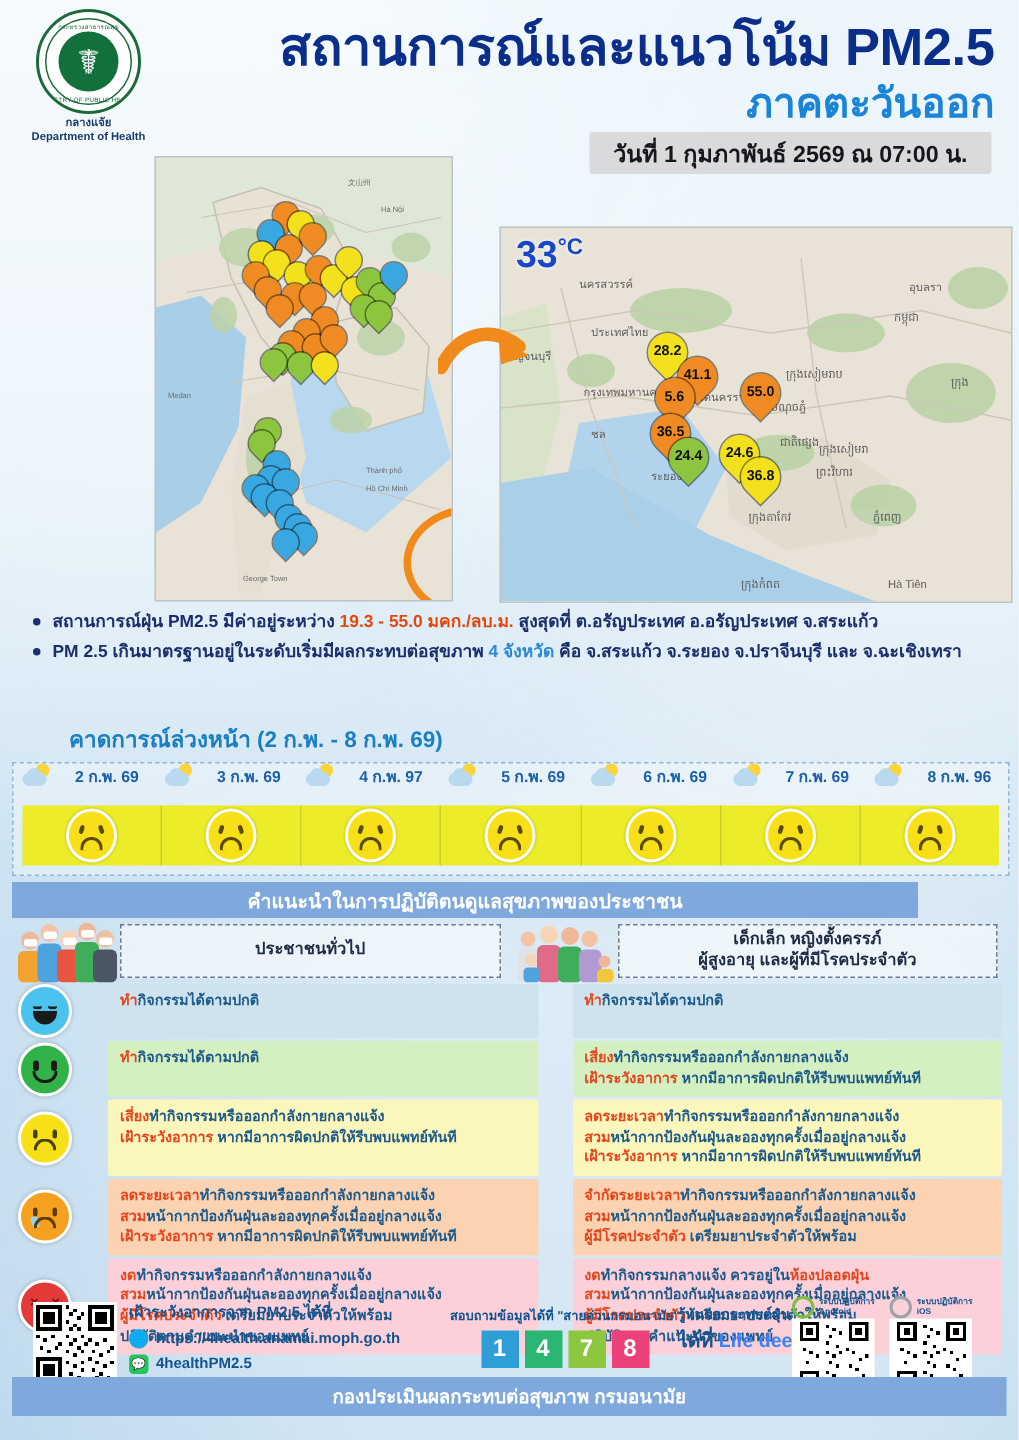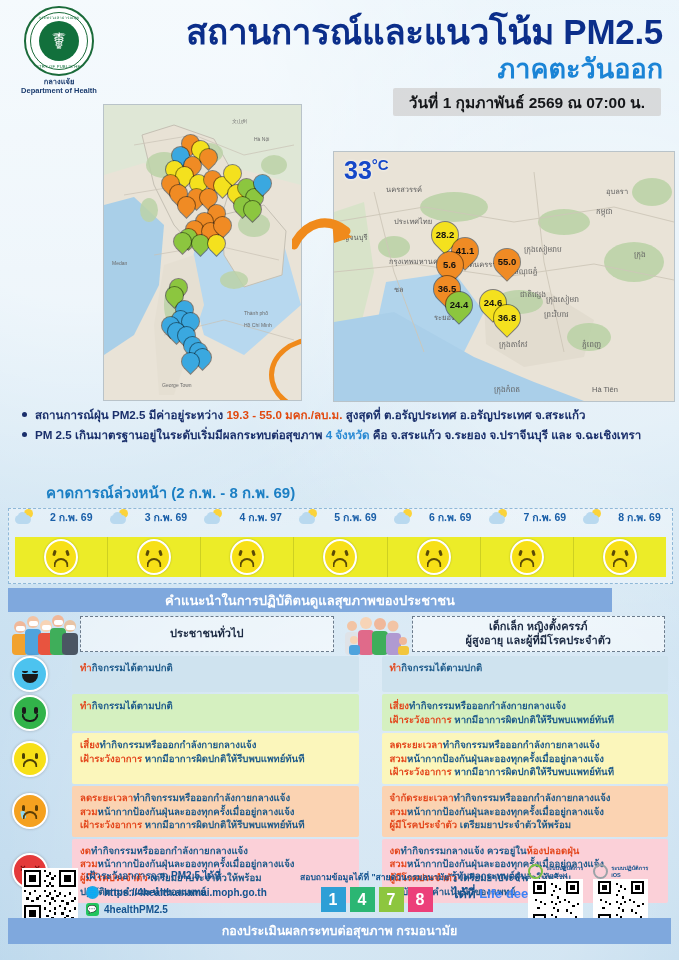--- a/index.html
+++ b/index.html
@@ -410,21 +410,21 @@
           <div class="cl"></div>
         </div>
         <div class="fc-lbl">7 ก.พ. 69</div>
       </div>
       <div class="cell">
         <div class="wicon">
           <div class="sun"></div>
           <div class="cl2"></div>
           <div class="cl"></div>
         </div>
-        <div class="fc-lbl">8 ก.พ. 69</div>
+        <div class="fc-lbl">8 ก.พ. 96</div>
       </div>
     </div>
   <div class="fc-band" id="fc-band">
       <div class="cell">
         <div class="face">
           <div class="eye l"></div>
           <div class="eye r"></div>
           <div class="mouth"></div>
         </div>
       </div>

